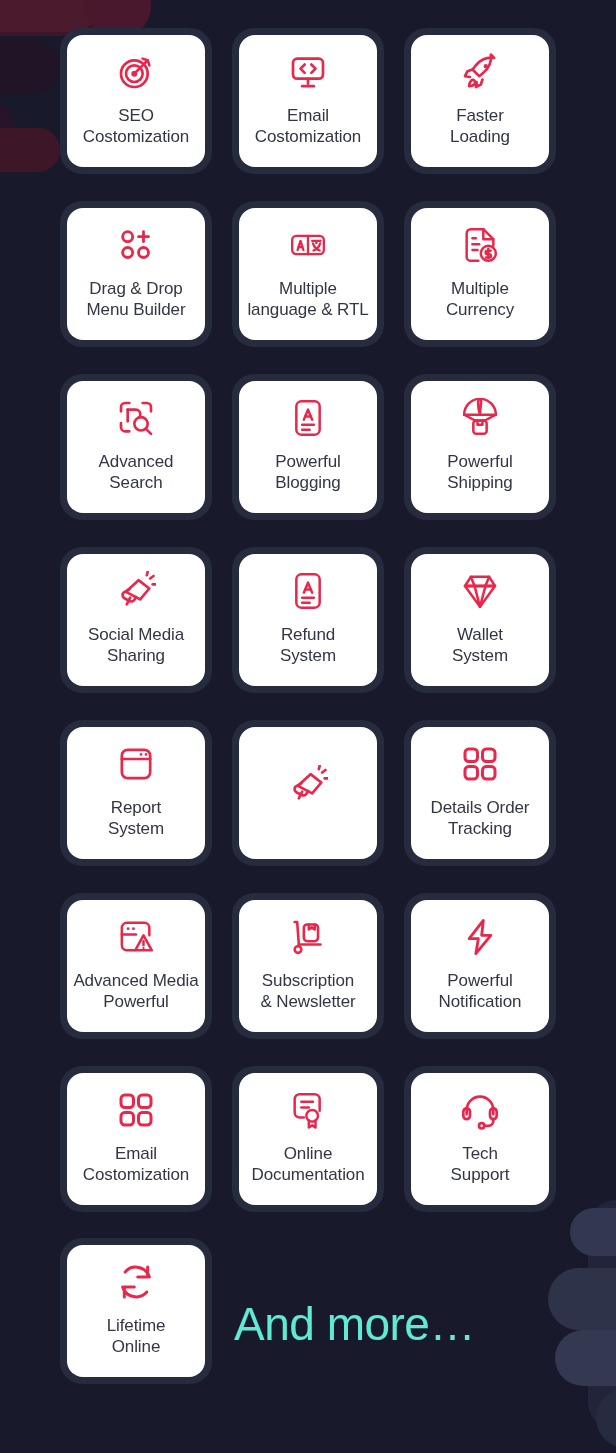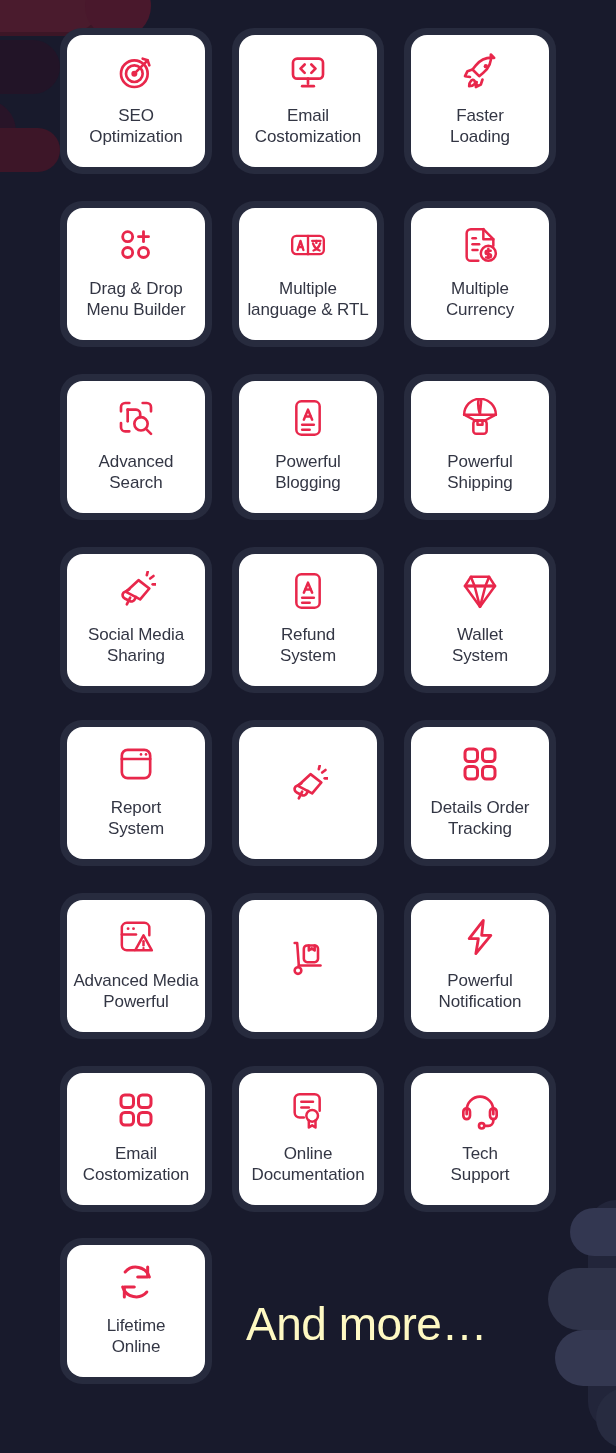--- a/index.html
+++ b/index.html
@@ -99,24 +99,24 @@
 
   
   .last-row {
     position: relative;
     z-index: 2;
     display: flex;
     align-items: center;
     padding-left: 60px;
   }
   .more-text {
-    color: #fef9c3;
+    color: #5eead4;
     font-size: 46px;
     font-weight: 400;
-    margin-left: 34px;
+    margin-left: 22px;
     letter-spacing: -0.5px;
     font-family: "Liberation Sans", sans-serif;
   }
 </style>
 </head>
 <body>
 
 <div id="root">
 
   <div class="bg-layer">
@@ -140,21 +140,21 @@
           <div class="card-icon">
             <svg viewBox="0 0 48 48" fill="none" stroke="currentColor" stroke-width="3.2" stroke-linecap="round" stroke-linejoin="round">
     <circle cx="22" cy="26" r="16"></circle>
               <circle cx="22" cy="26" r="10"></circle>
               <circle cx="22" cy="26" r="3.6" fill="currentColor" stroke="none"></circle>
     <path d="M22 26 L38 10"></path>
               <path d="M32 8 L38 10 L40 16"></path>
             </svg>
           </div>
           <div class="card-label">SEO
-Optimization</div>
+Costomization</div>
         </div>
       </div>
       <div class="card">
         <div class="card-inner">
           <div class="card-icon">
             <svg viewBox="0 0 48 48" fill="none" stroke="currentColor" stroke-width="3.2" stroke-linecap="round" stroke-linejoin="round">
     <rect x="6" y="8" width="36" height="24" rx="5"></rect>
     <path d="M20 15 L15 20 L20 25"></path>
               <path d="M28 15 L33 20 L28 25"></path>
     <path d="M24 32 v6"></path>
@@ -391,20 +391,22 @@
         <div class="card-inner">
           <div class="card-icon">
             <svg viewBox="0 0 48 48" fill="none" stroke="currentColor" stroke-width="3.1" stroke-linecap="round" stroke-linejoin="round">
     <path d="M8 6h3l2 27"></path>
               <path d="M13 33h26"></path>
     <circle cx="12" cy="39" r="4"></circle>
     <rect x="19" y="9" width="17" height="20" rx="4"></rect>
     <path d="M25 9v6l3.5-2.5L32 15V9"></path>
             </svg>
           </div>
+          <div class="card-label">Subscription
+&amp; Newsletter</div>
         </div>
       </div>
       <div class="card">
         <div class="card-inner">
           <div class="card-icon">
             <svg viewBox="0 0 48 48" fill="none" stroke="currentColor" stroke-width="3.4" stroke-linecap="round" stroke-linejoin="round">
     <path d="M28 4 L11 26 h11 l-3 18 L37 22 H26 z"></path>
             </svg>
           </div>
           <div class="card-label">Powerful

